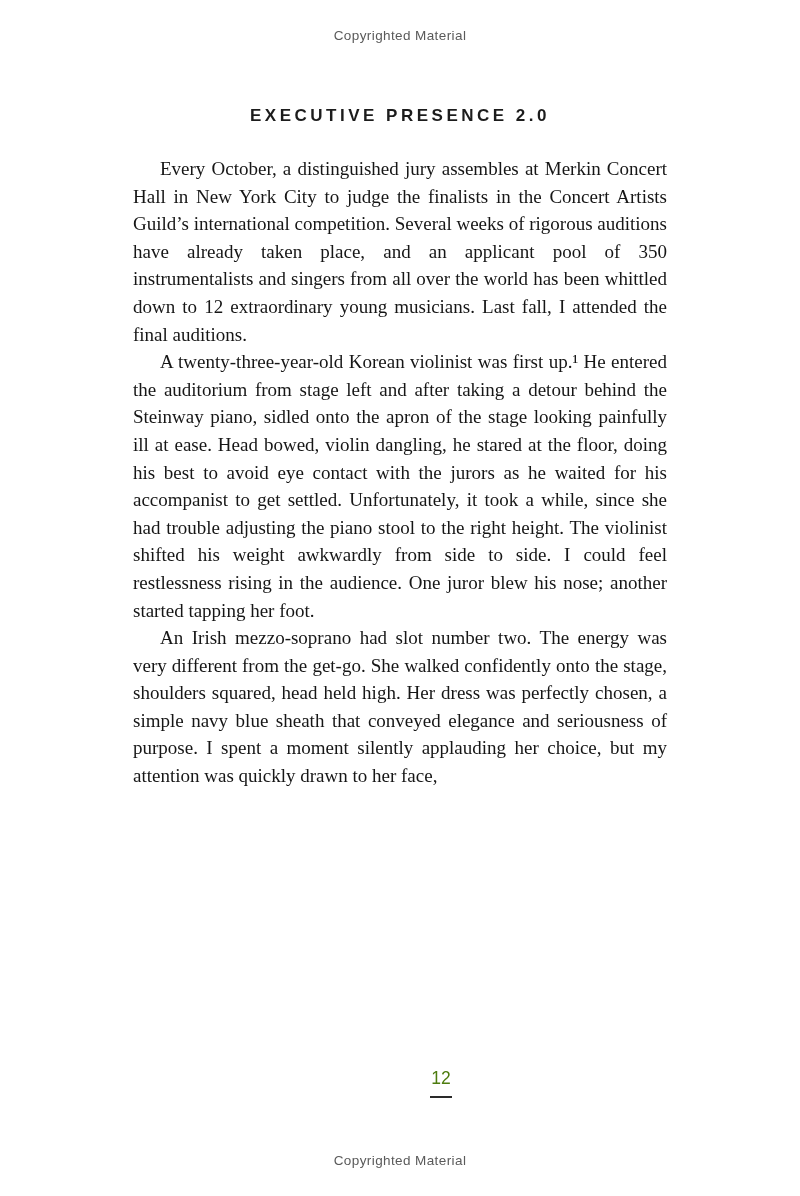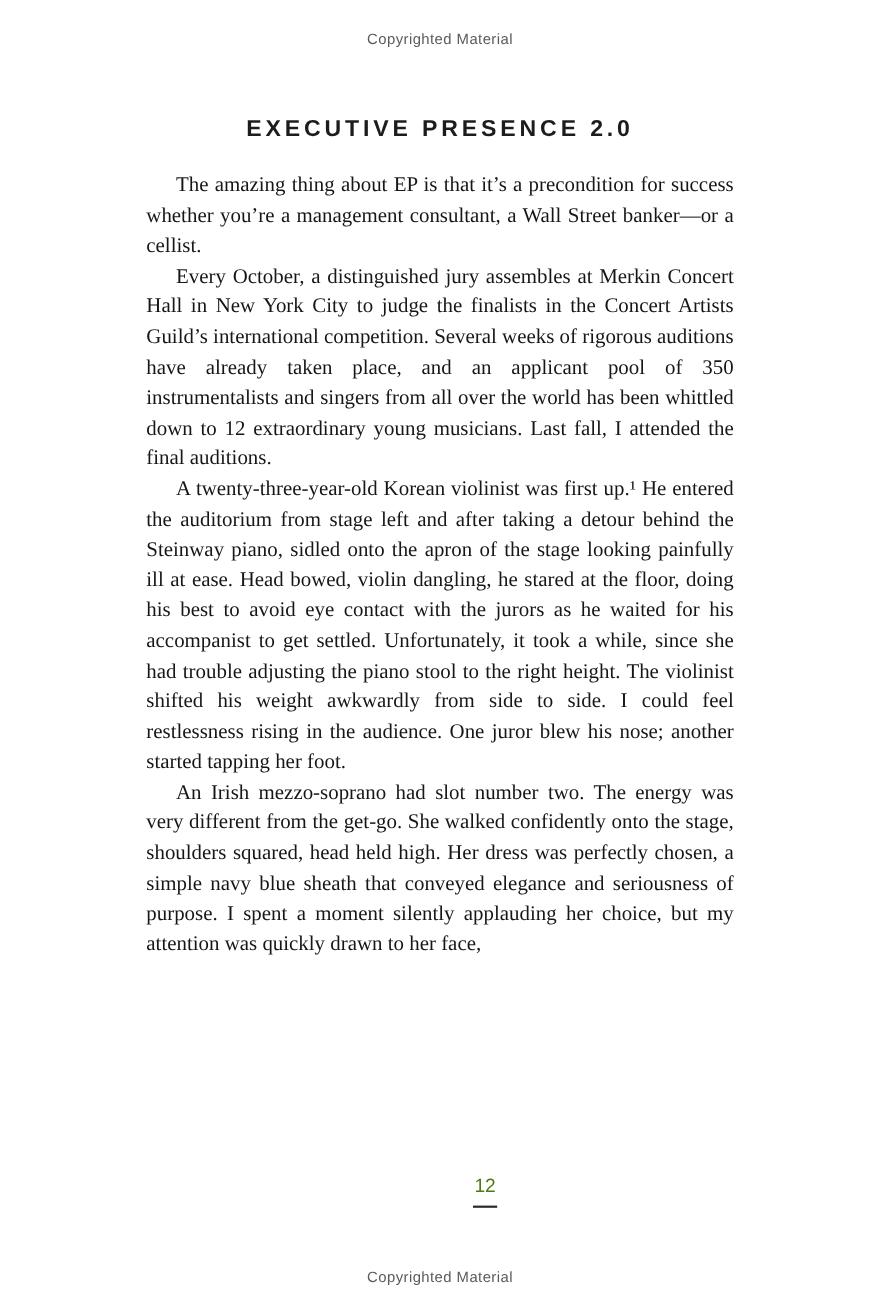--- a/index.html
+++ b/index.html
@@ -29,21 +29,21 @@
   .copyright.top    { top: 28px; }
   .copyright.bottom { top: 1153px; }
   .chapter-header {
     position: absolute;
     top: 106px;
     left: 0;
     width: 100%;
     margin: 0;
     text-align: center;
     font-family: "Liberation Sans", sans-serif;
-    font-size: 21px;
+    font-size: 17px;
     font-weight: 700;
     letter-spacing: 3.5px;
     color: #1c1c1c;
   }
   .body-text {
     position: absolute;
     top: 155px;
     left: 133px;
     width: 534px;
     font-family: "Liberation Serif", serif;
@@ -78,21 +78,20 @@
 </head>
 <body>
 
 <div class="page">
 
   <div class="copyright top">Copyrighted Material</div>
 
   <h1 class="chapter-header">EXECUTIVE PRESENCE 2.0</h1>
 
   <div class="body-text">
-    <p>The amazing thing about EP is that it’s a precondition for success whether you’re a management consultant, a Wall Street banker—or a cellist.</p>
     <p>Every October, a distinguished jury assembles at Merkin Concert Hall in New York City to judge the finalists in the Concert Artists Guild’s international competition. Several weeks of rigorous auditions have already taken place, and an applicant pool of 350 instrumentalists and singers from all over the world has been whittled down to 12 extraordinary young musicians. Last fall, I attended the final auditions.</p>
     <p>A twenty-three-year-old Korean violinist was first up.¹ He entered the auditorium from stage left and after taking a detour behind the Steinway piano, sidled onto the apron of the stage looking painfully ill at ease. Head bowed, violin dangling, he stared at the floor, doing his best to avoid eye contact with the jurors as he waited for his accompanist to get settled. Unfortunately, it took a while, since she had trouble adjusting the piano stool to the right height. The violinist shifted his weight awkwardly from side to side. I could feel restlessness rising in the audience. One juror blew his nose; another started tapping her foot.</p>
     <p>An Irish mezzo-soprano had slot number two. The energy was very different from the get-go. She walked confidently onto the stage, shoulders squared, head held high. Her dress was perfectly chosen, a simple navy blue sheath that conveyed elegance and seriousness of purpose. I spent a moment silently applauding her choice, but my attention was quickly drawn to her face,</p>
   </div>
 
   <div class="page-number-block">
     <span>12</span>
     <div class="page-number-rule"></div>
   </div>
 

